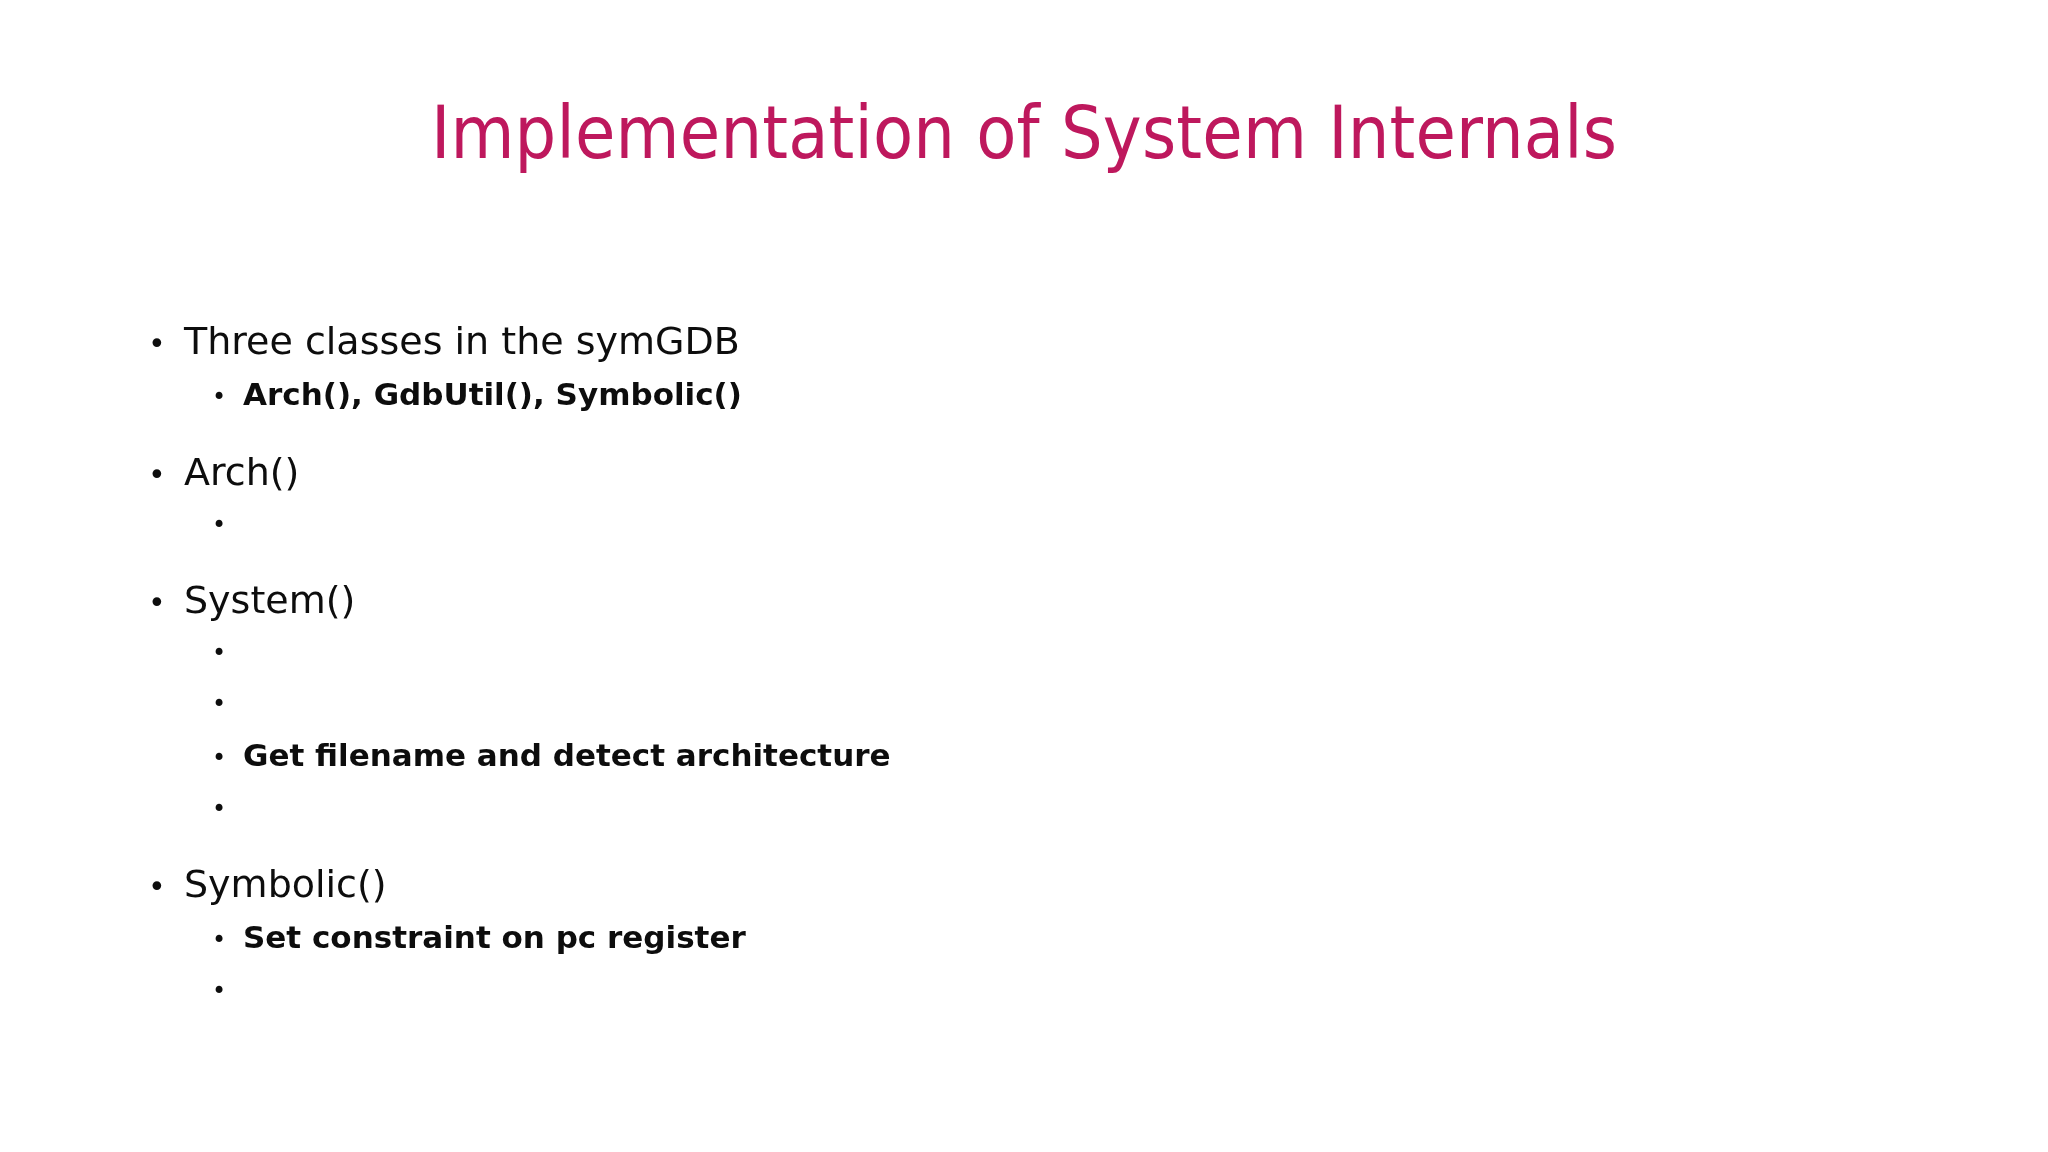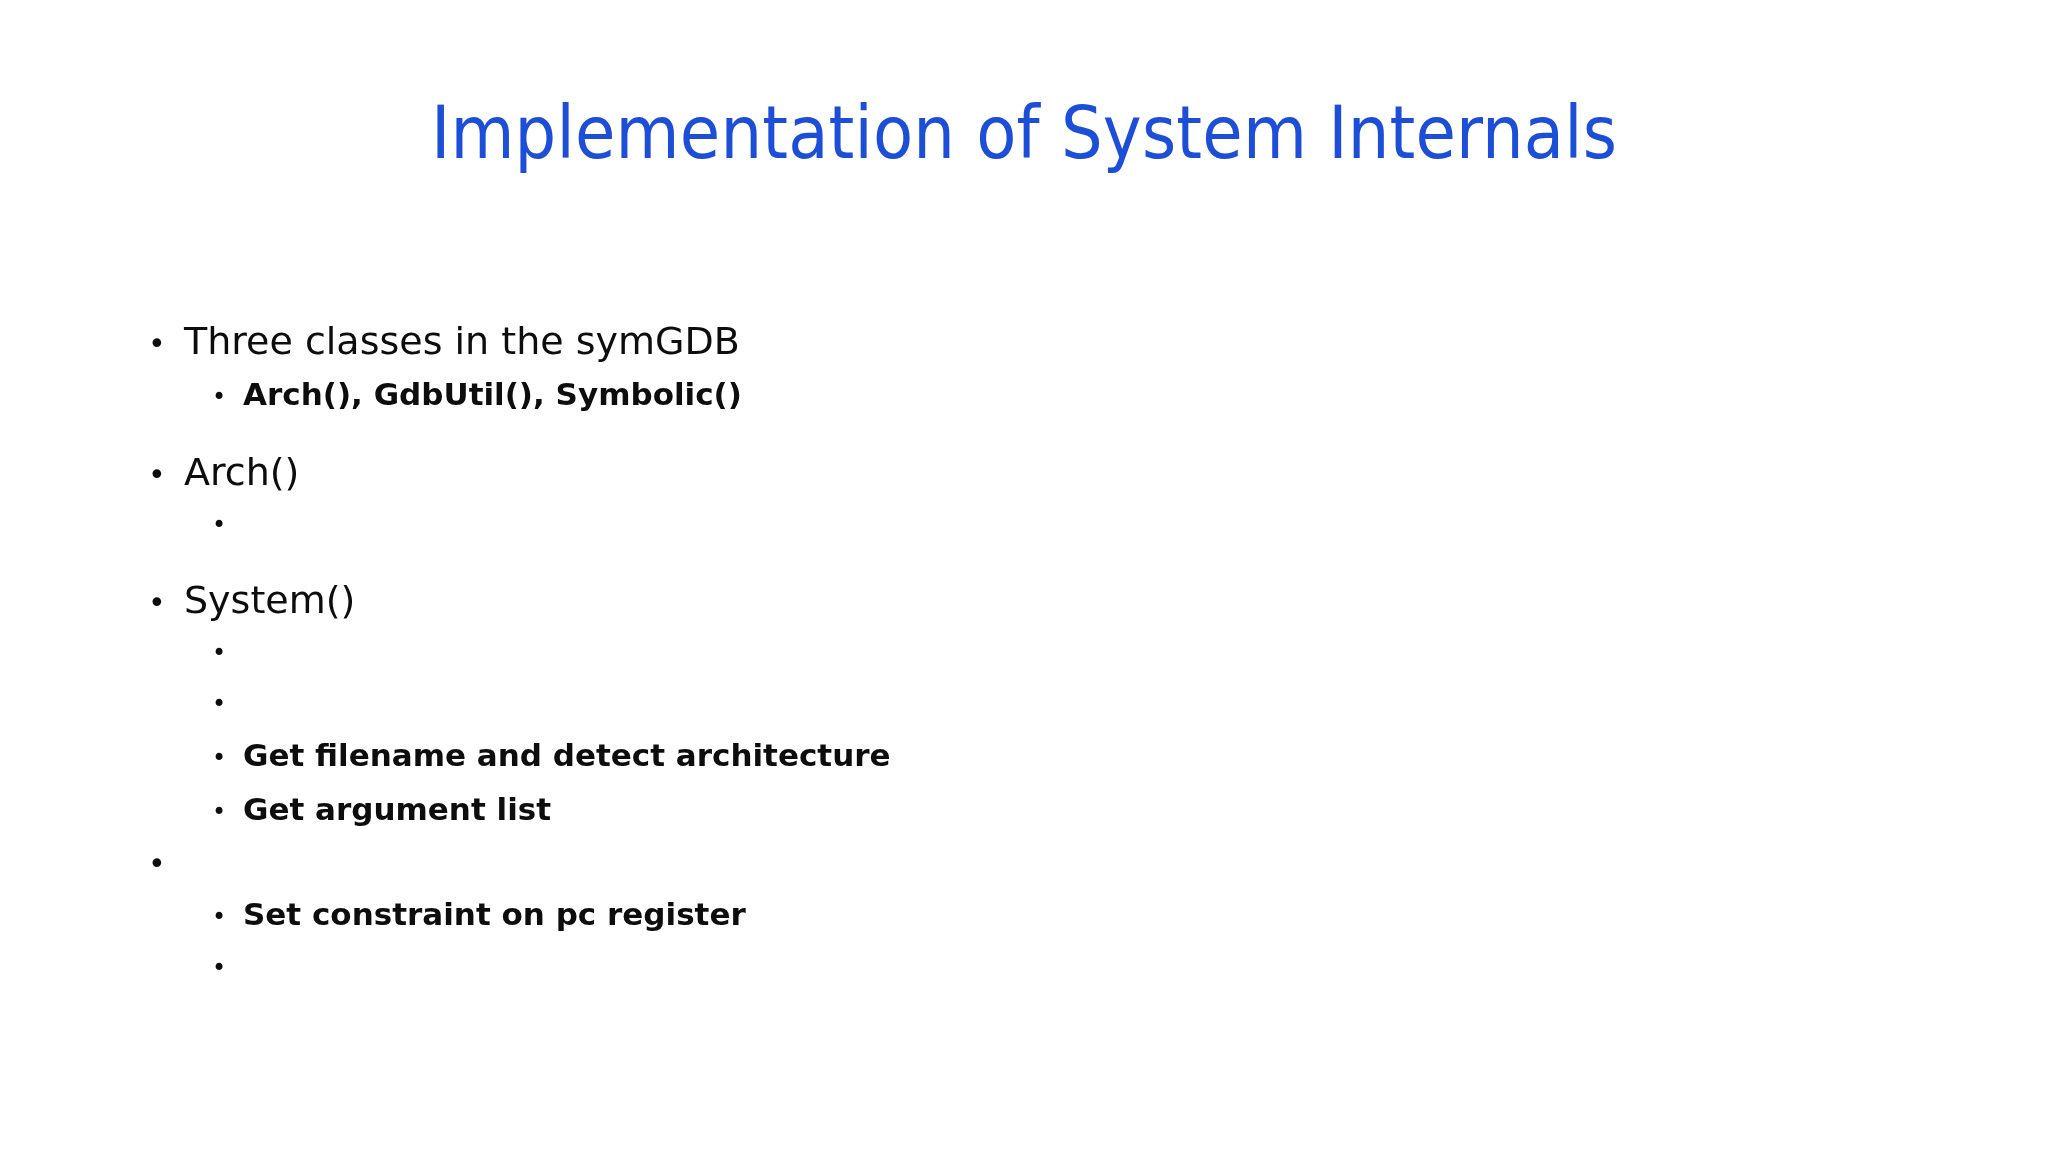--- a/index.html
+++ b/index.html
@@ -25,21 +25,21 @@
   .slide-title {
     position: absolute;
     left: 0;
     top: 96px;
     width: 2048px;
     text-align: center;
     font-size: 73px;
     line-height: 1.0;
     font-weight: 400;
     letter-spacing: 0.2px;
-    color: #1d4ed8;
+    color: #be185d;
     white-space: nowrap;
     font-family: "DejaVu Sans", "Liberation Sans", sans-serif;
     font-stretch: condensed;
   }
 
   .body-block {
     position: absolute;
     left: 148px;
     top: 292px;
     width: 1760px;
@@ -121,24 +121,24 @@
       </div>
       <div class="bullet-row lvl2">
         <span class="marker">•</span>
       </div>
       <div class="bullet-row lvl2">
         <span class="marker">•</span>
         <span class="btext">Get filename and detect architecture</span>
       </div>
       <div class="bullet-row lvl2">
         <span class="marker">•</span>
-        <span class="btext">Get argument list</span>
       </div>
       <div class="bullet-row lvl1">
         <span class="marker">•</span>
+        <span class="btext">Symbolic()</span>
       </div>
       <div class="bullet-row lvl2">
         <span class="marker">•</span>
         <span class="btext">Set constraint on pc register</span>
       </div>
       <div class="bullet-row lvl2">
         <span class="marker">•</span>
       </div>
     </div>
 

